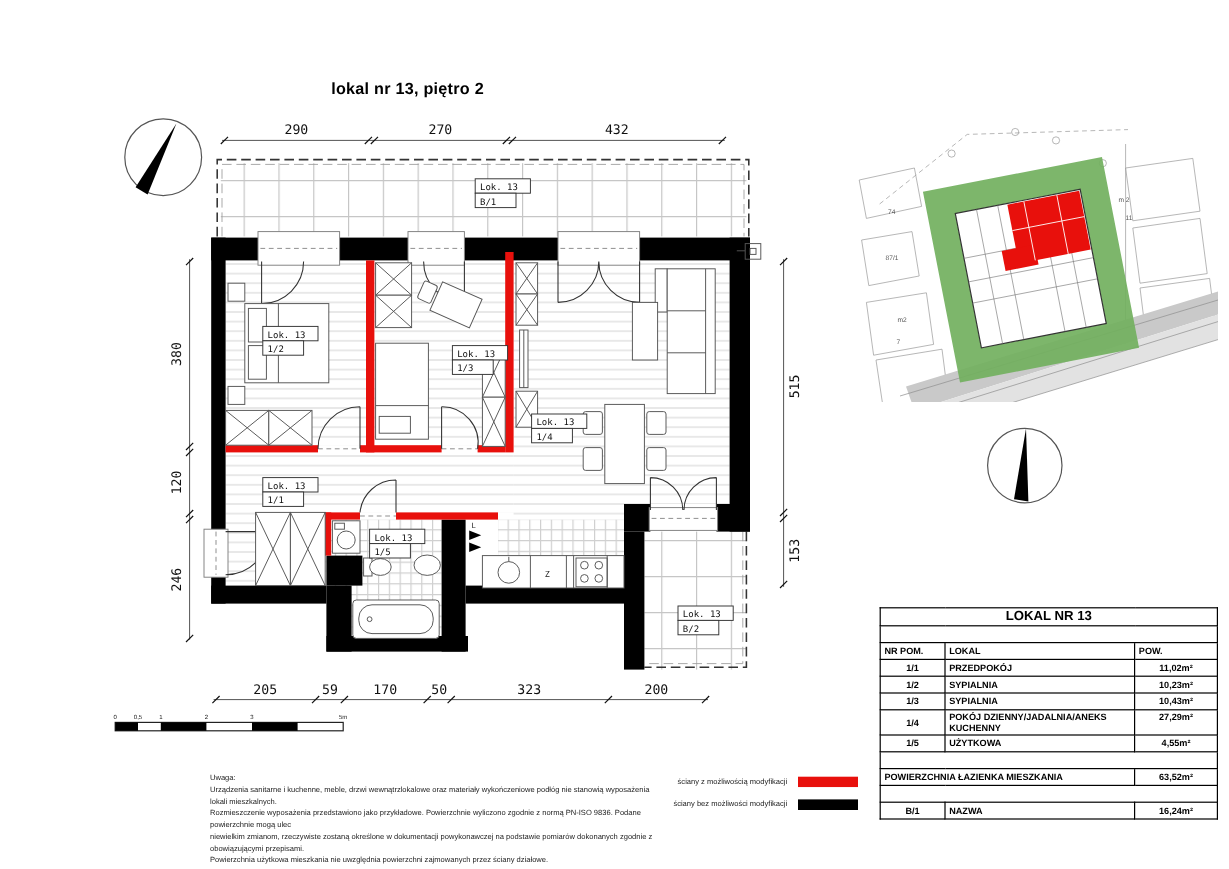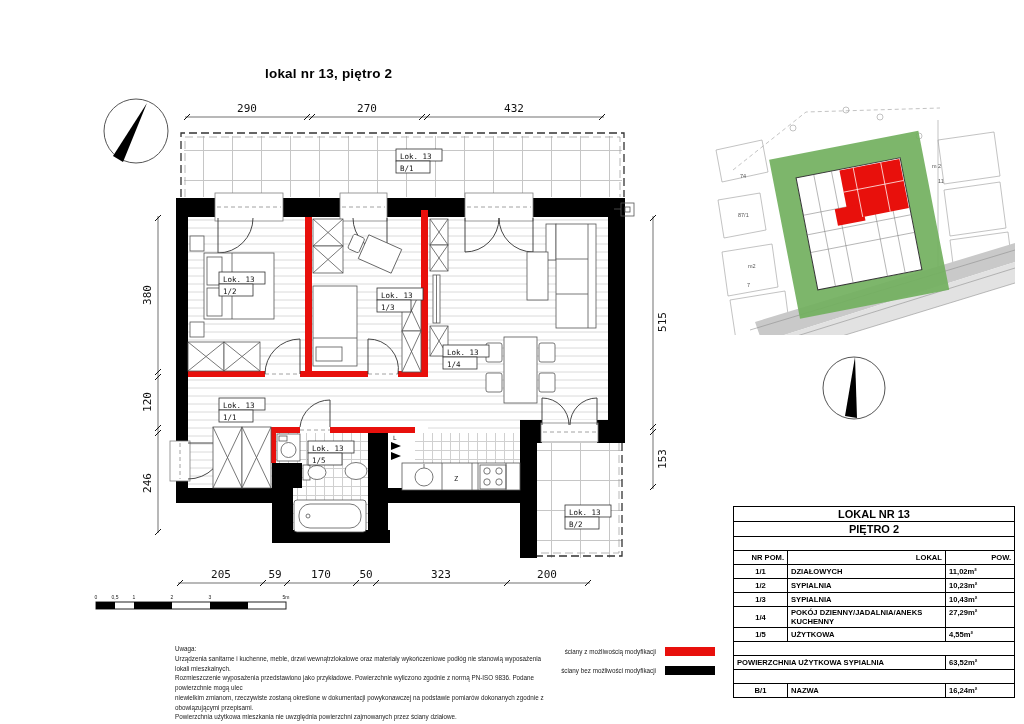--- a/index.html
+++ b/index.html
@@ -1,19 +1,19 @@
 <!DOCTYPE html>
 <html style="--wall-red: #e8100c; --wall-black: #000000; --site-green: #72b05e;"><head>
 <meta charset="utf-8">
 <style>
   html,body{margin:0;padding:0;background:#fff}
   #page{position:relative;width:1024px;height:724px;background:#fff;overflow:hidden;
         font-family:"Liberation Sans",sans-serif;color:#000}
   .abs{position:absolute}
-  #title{left:265px;top:66px;font-size:13.5px;font-weight:bold;letter-spacing:.2px}
+  #title{left:276px;top:66px;font-size:13.5px;font-weight:bold;letter-spacing:.2px}
   svg{display:block}
   svg text{font-family:"DejaVu Sans Mono",monospace}
   .dimtxt{font-size:11px;fill:#111}
   .lbltxt{font-size:7.5px;fill:#111}
   .ktxt{font-size:7px;fill:#222}
   .ltxt{font-size:6px;fill:#222}
   .sbtxt{font-size:5px;fill:#222;font-family:"Liberation Sans",sans-serif}
   .sptxt{font-size:5.5px;fill:#555;font-family:"Liberation Sans",sans-serif}
   .amid{text-anchor:middle}
   .wall{fill:#000}
@@ -30,23 +30,23 @@
   .dimline{stroke:#333;stroke-width:.7;fill:none}
   .slash{stroke:#111;stroke-width:1;fill:none}
   .parcel{stroke:#9a9a9a;stroke-width:.6;fill:none}
   #tablebox{left:733px;top:506px;width:282px}
   #tablebox table{border-collapse:collapse;width:100%;font-size:7.6px;font-weight:bold;color:#000;
                   font-family:"Liberation Sans",sans-serif}
   #tablebox td{border:1px solid #000;padding:1px 3px;height:11px;vertical-align:middle}
   #tablebox table{border:1.5px solid #000}
   .trow-title td{font-size:11px;text-align:center;height:14px}
   .gap td{height:5px;padding:0}
-  .hdr td{text-align:right}
+  .hdr td{text-align:left}
   .c-nr{text-align:center}
-  .c-area{}
+  .c-area{text-align:center}
   #notes{left:175px;top:644px;width:376px;font-size:6.3px;line-height:1.55;color:#222}
   #legend{left:556px;top:647px}
   .legrow{display:flex;align-items:center;margin-bottom:10px}
   .leglabel{width:100px;text-align:right;font-size:6.3px;margin-right:9px;color:#222;white-space:nowrap}
 </style>
 </head>
 <body>
 
 <div id="page">
 
@@ -370,34 +370,31 @@
     <table>
       <colgroup>
           <col style="width:54px">
           <col style="width:158px">
           <col style="width:69px">
         </colgroup>
       <tbody>
           <tr class="trow-title">
             <td colspan="3">LOKAL NR 13</td>
           </tr>
-      <tr class="trow-title">
-            <td colspan="3">PIĘTRO 2</td>
-          </tr>
       <tr class="gap">
             <td colspan="3"></td>
           </tr>
       <tr class="hdr">
         <td>NR POM.</td>
         <td>LOKAL</td>
         <td>POW.</td>
       </tr>
       <tr>
             <td class="c-nr">1/1</td>
-            <td>DZIAŁOWYCH</td>
+            <td>PRZEDPOKÓJ</td>
             <td class="c-area">11,02m²</td>
           </tr>
       <tr>
             <td class="c-nr">1/2</td>
             <td>SYPIALNIA</td>
             <td class="c-area">10,23m²</td>
           </tr>
       <tr>
             <td class="c-nr">1/3</td>
             <td>SYPIALNIA</td>
@@ -410,21 +407,21 @@
           </tr>
       <tr>
             <td class="c-nr">1/5</td>
             <td>UŻYTKOWA</td>
             <td class="c-area">4,55m²</td>
           </tr>
       <tr class="gap">
             <td colspan="3"></td>
           </tr>
       <tr>
-            <td colspan="2">POWIERZCHNIA UŻYTKOWA SYPIALNIA</td>
+            <td colspan="2">POWIERZCHNIA ŁAZIENKA MIESZKANIA</td>
             <td class="c-area">63,52m²</td>
           </tr>
       <tr class="gap">
             <td colspan="3"></td>
           </tr>
       <tr>
             <td class="c-nr">B/1</td>
             <td>NAZWA</td>
             <td class="c-area">16,24m²</td>
           </tr>

